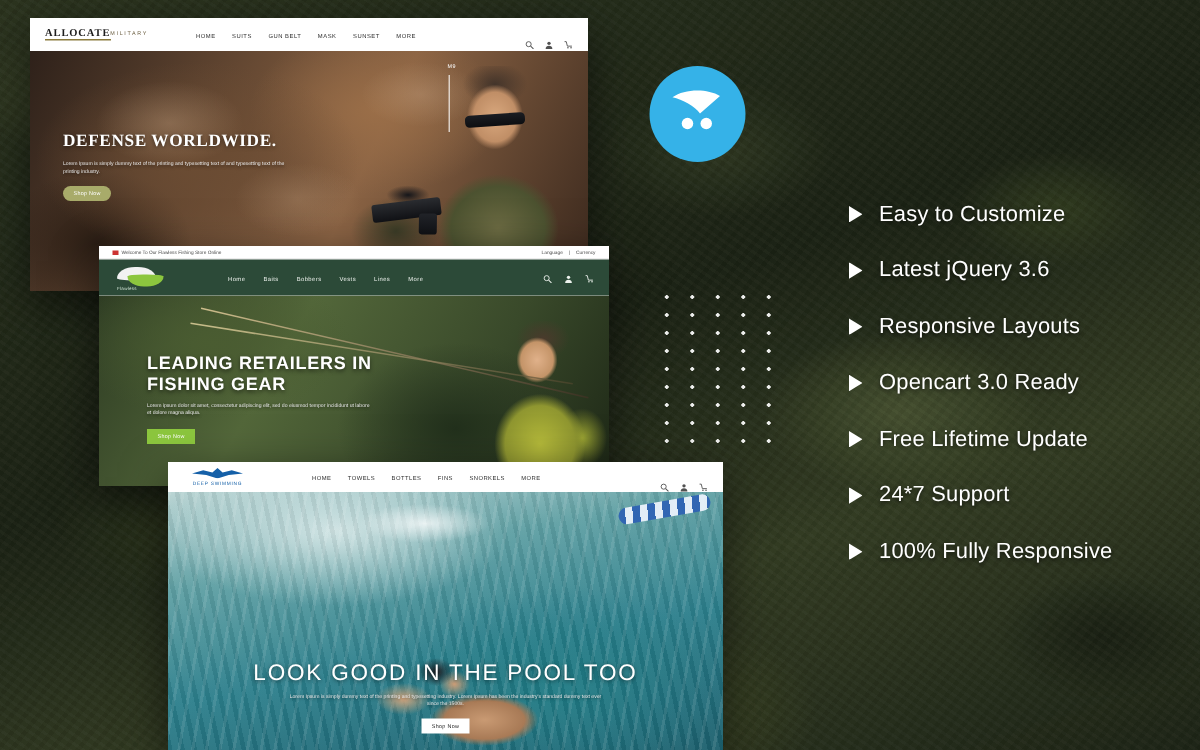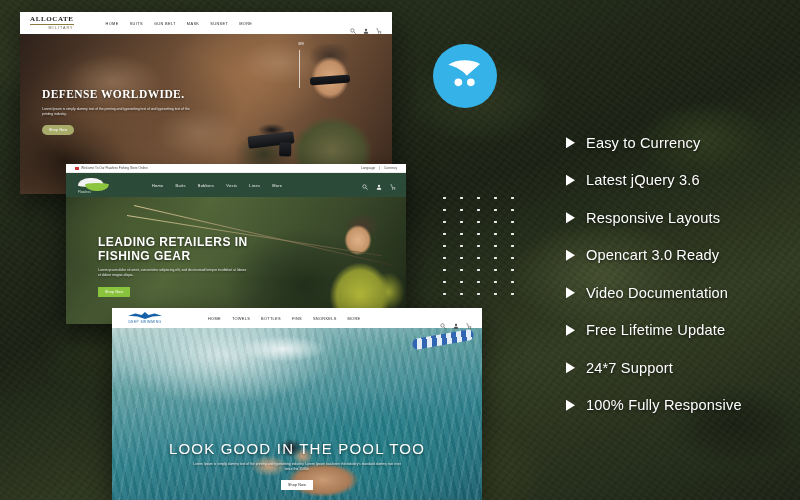--- a/index.html
+++ b/index.html
@@ -50,21 +50,21 @@
   
   .site-fishing { left:66px; top:164px; width:340px; height:160px; z-index:4; }
   
   .site-swimming { left:112px; top:308px; width:370px; height:192px; z-index:5; }
 
   
   .site-head {
     height:22px; background:#fff; display:flex; align-items:center;
     padding:0 10px; position:relative; z-index:2;
   }
-  .brand { display:flex; flex-direction:column; justify-content:flex-start; }
+  .brand { display:flex; flex-direction:row; justify-content:flex-start; }
   .brand-main {
     font-size:7px; font-weight:bold; letter-spacing:.6px; color:#1d1d1d;
     border-bottom:1px solid #8a7a3c; padding-bottom:.5px; line-height:1;
     font-family:"Liberation Serif", serif;
   }
   .brand-sub {
     font-size:3.6px; letter-spacing:1.1px; color:#6d6043; margin-top:1.5px;
     text-align:right;
   }
   .nav { display:flex; gap:11px; margin-left:32px; }
@@ -467,40 +467,36 @@
     </svg>
   </span>
 </div>
 
 <div class="right">
 
 
   <div class="features">
     <div class="feature">
       <span class="arrow"></span>
-      <span class="feature-label">Easy to Currency</span>
+      <span class="feature-label">Easy to Customize</span>
     </div>
     <div class="feature">
       <span class="arrow"></span>
       <span class="feature-label">Latest jQuery 3.6</span>
     </div>
     <div class="feature">
       <span class="arrow"></span>
       <span class="feature-label">Responsive Layouts</span>
     </div>
     <div class="feature">
       <span class="arrow"></span>
       <span class="feature-label">Opencart 3.0 Ready</span>
     </div>
     <div class="feature">
       <span class="arrow"></span>
-      <span class="feature-label">Video Documentation</span>
-    </div>
-    <div class="feature">
-      <span class="arrow"></span>
       <span class="feature-label">Free Lifetime Update</span>
     </div>
     <div class="feature">
       <span class="arrow"></span>
       <span class="feature-label">24*7 Support</span>
     </div>
     <div class="feature">
       <span class="arrow"></span>
       <span class="feature-label">100% Fully Responsive</span>
     </div>

